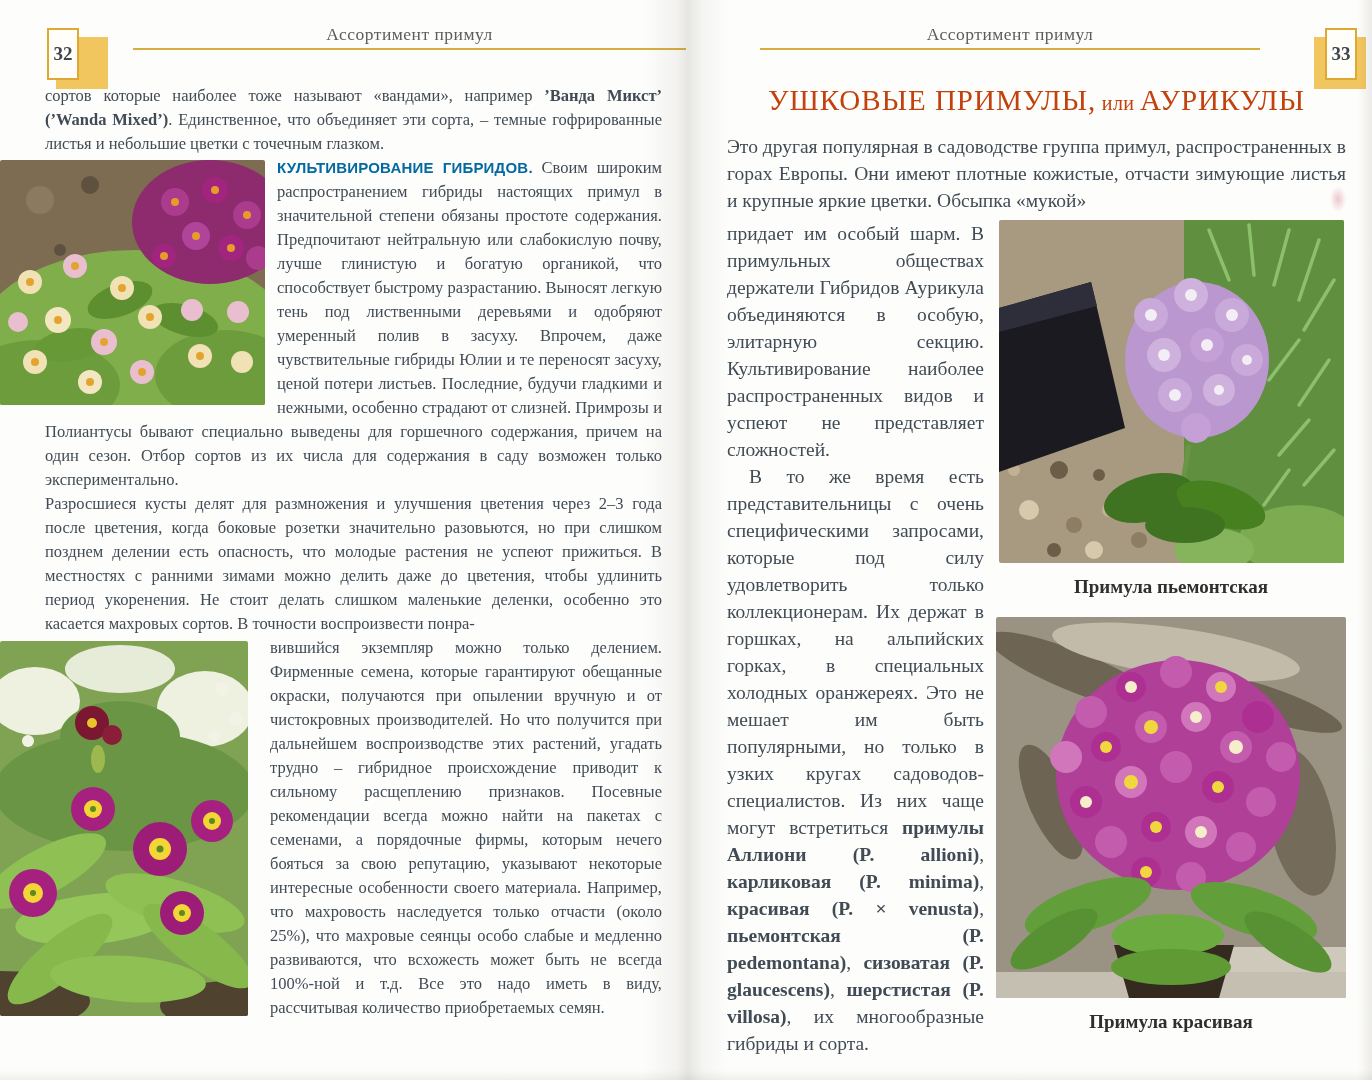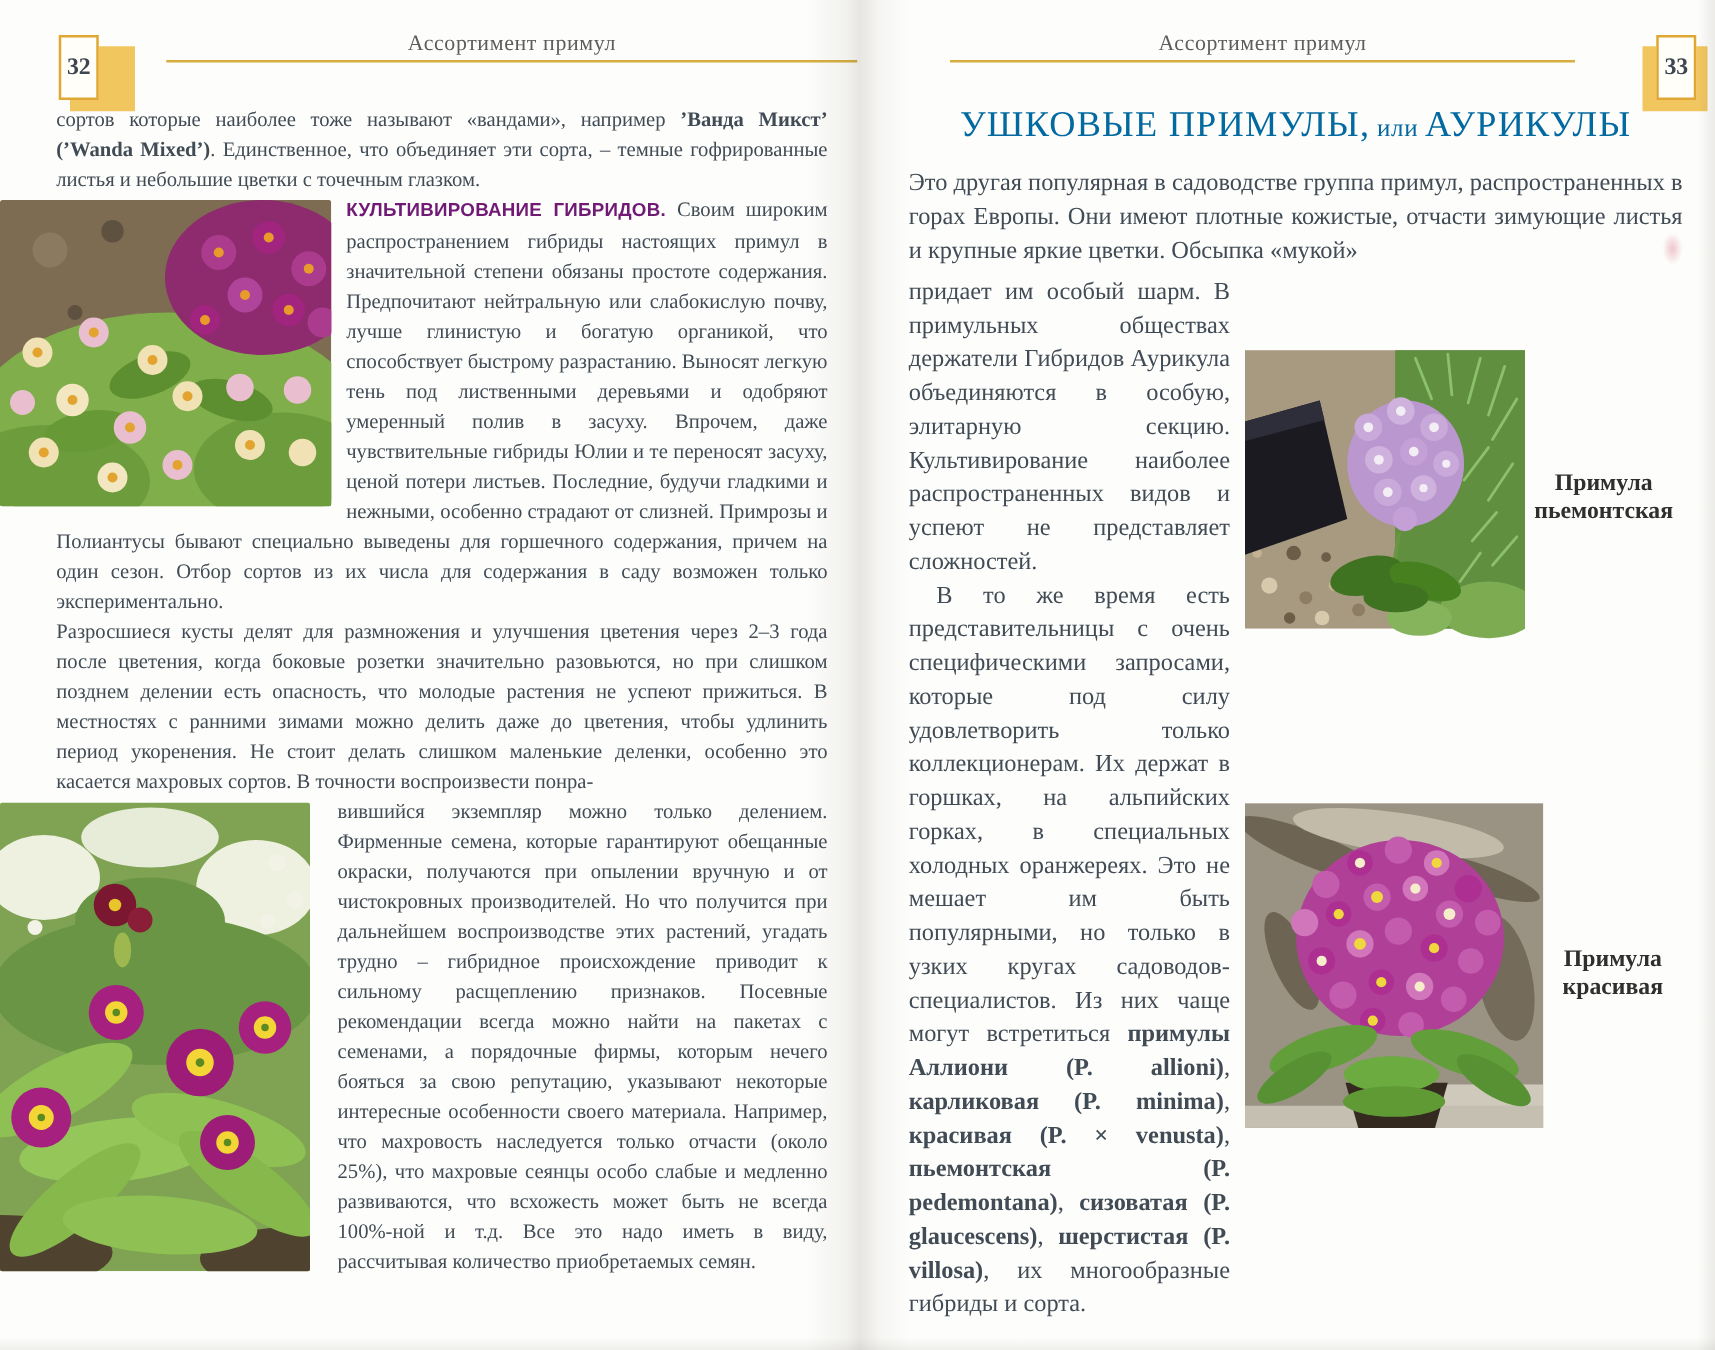--- a/index.html
+++ b/index.html
@@ -21,41 +21,41 @@
   .ph-left .runhead{left:100px;right:0;}
   .ph-right .pagebox{right:15px;top:2px;}
   .ph-right .pagebox-shadow{right:6px;top:11px;}
   .ph-right .runhead{left:41px;right:112px;}
 
   
   .lp-content{padding:84px 24px 0 45px;font-size:16.5px;line-height:24px;text-align:justify;}
   .lp-content p{margin:0;}
   .b{font-weight:bold;}
   .lead{font-family:"Liberation Sans","DejaVu Sans",sans-serif;font-weight:bold;
-        font-size:15px;color:#701a75;letter-spacing:.2px;}
+        font-size:15px;color:#0369a1;letter-spacing:.2px;}
 
   
   figure{margin:0;}
   .photo{display:block;border-radius:2px;}
   .fig-topleft{float:left;width:265px;height:245px;margin:4px 12px 4px -45px;}
   .fig-bottomleft{float:left;width:248px;height:375px;margin:5px 22px 2px -45px;}
 
   
   .rp-content{padding:80px 26px 0 41px;}
-  .title{ text-align:center;margin:4px 0 16px 0;color:#0369a1;font-weight:normal;
+  .title{ text-align:center;margin:4px 0 16px 0;color:#c2410c;font-weight:normal;
           font-size:29px;letter-spacing:1px;white-space:nowrap;}
   .title .conj{font-size:20px;letter-spacing:.5px;}
   .intro{font-size:19.5px;line-height:27px;text-align:justify;margin:0 0 6px 0;}
   .cols{display:flex;gap:12px;}
   .colA{width:258px;font-size:19.5px;line-height:27px;text-align:justify;}
   .colA p{margin:0;}
   .colA .indent{text-indent:22px;}
   .lat{font-weight:bold;}
   .colB{width:350px;}
-  .colB figure{display:flex;flex-direction:row;align-items:center;}
+  .colB figure{display:flex;flex-direction:column;align-items:center;}
   .caption{font-size:19px;font-weight:bold;color:#2f2f2f;margin-top:13px;text-align:center;}
   .fig1{margin-bottom:19px;}
 
   
   .gutter{position:absolute;left:644px;top:0;width:84px;height:100%;z-index:5;pointer-events:none;
     background:linear-gradient(to right,rgba(90,85,75,0) 0%,rgba(90,85,75,.07) 40%,rgba(90,85,75,.14) 52%,rgba(90,85,75,.05) 70%,rgba(90,85,75,0) 100%);}
   .edge-r{position:absolute;right:0;top:0;width:14px;height:100%;z-index:5;pointer-events:none;
     background:linear-gradient(to left,rgba(80,75,65,.10),rgba(80,75,65,0));}
   .edge-b{position:absolute;left:0;bottom:0;width:100%;height:10px;z-index:5;pointer-events:none;
     background:linear-gradient(to top,rgba(80,75,65,.08),rgba(80,75,65,0));}

